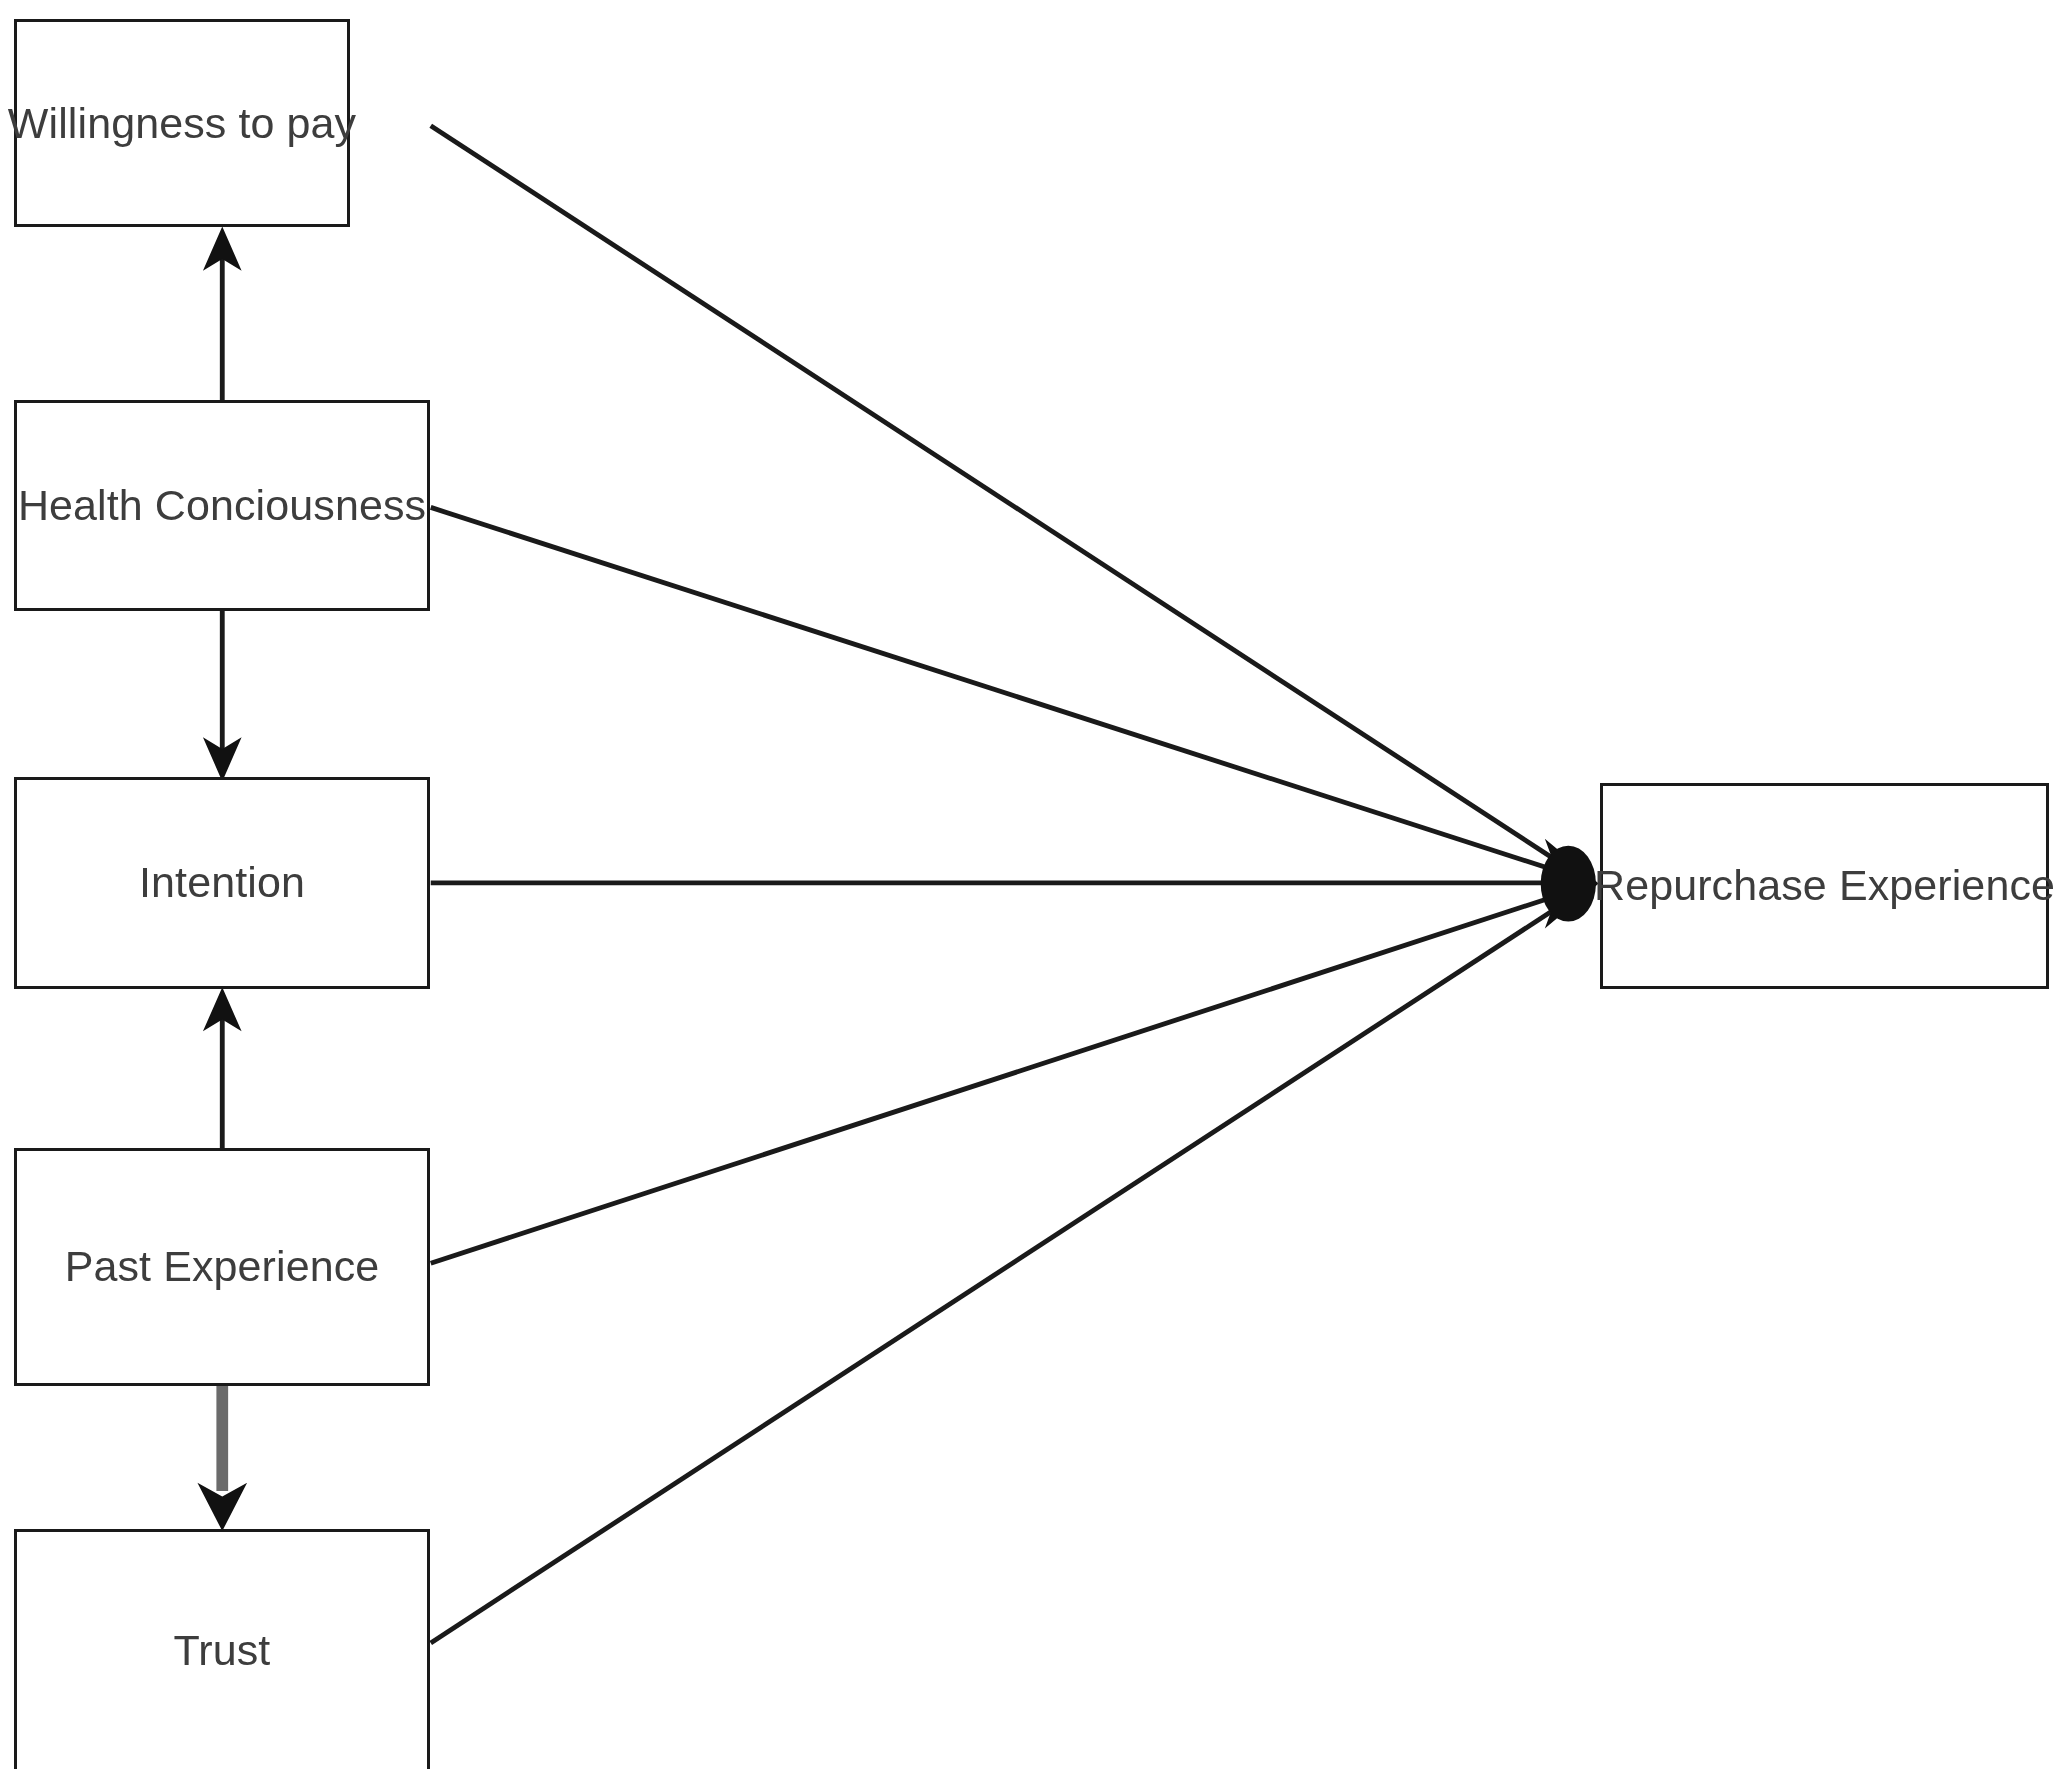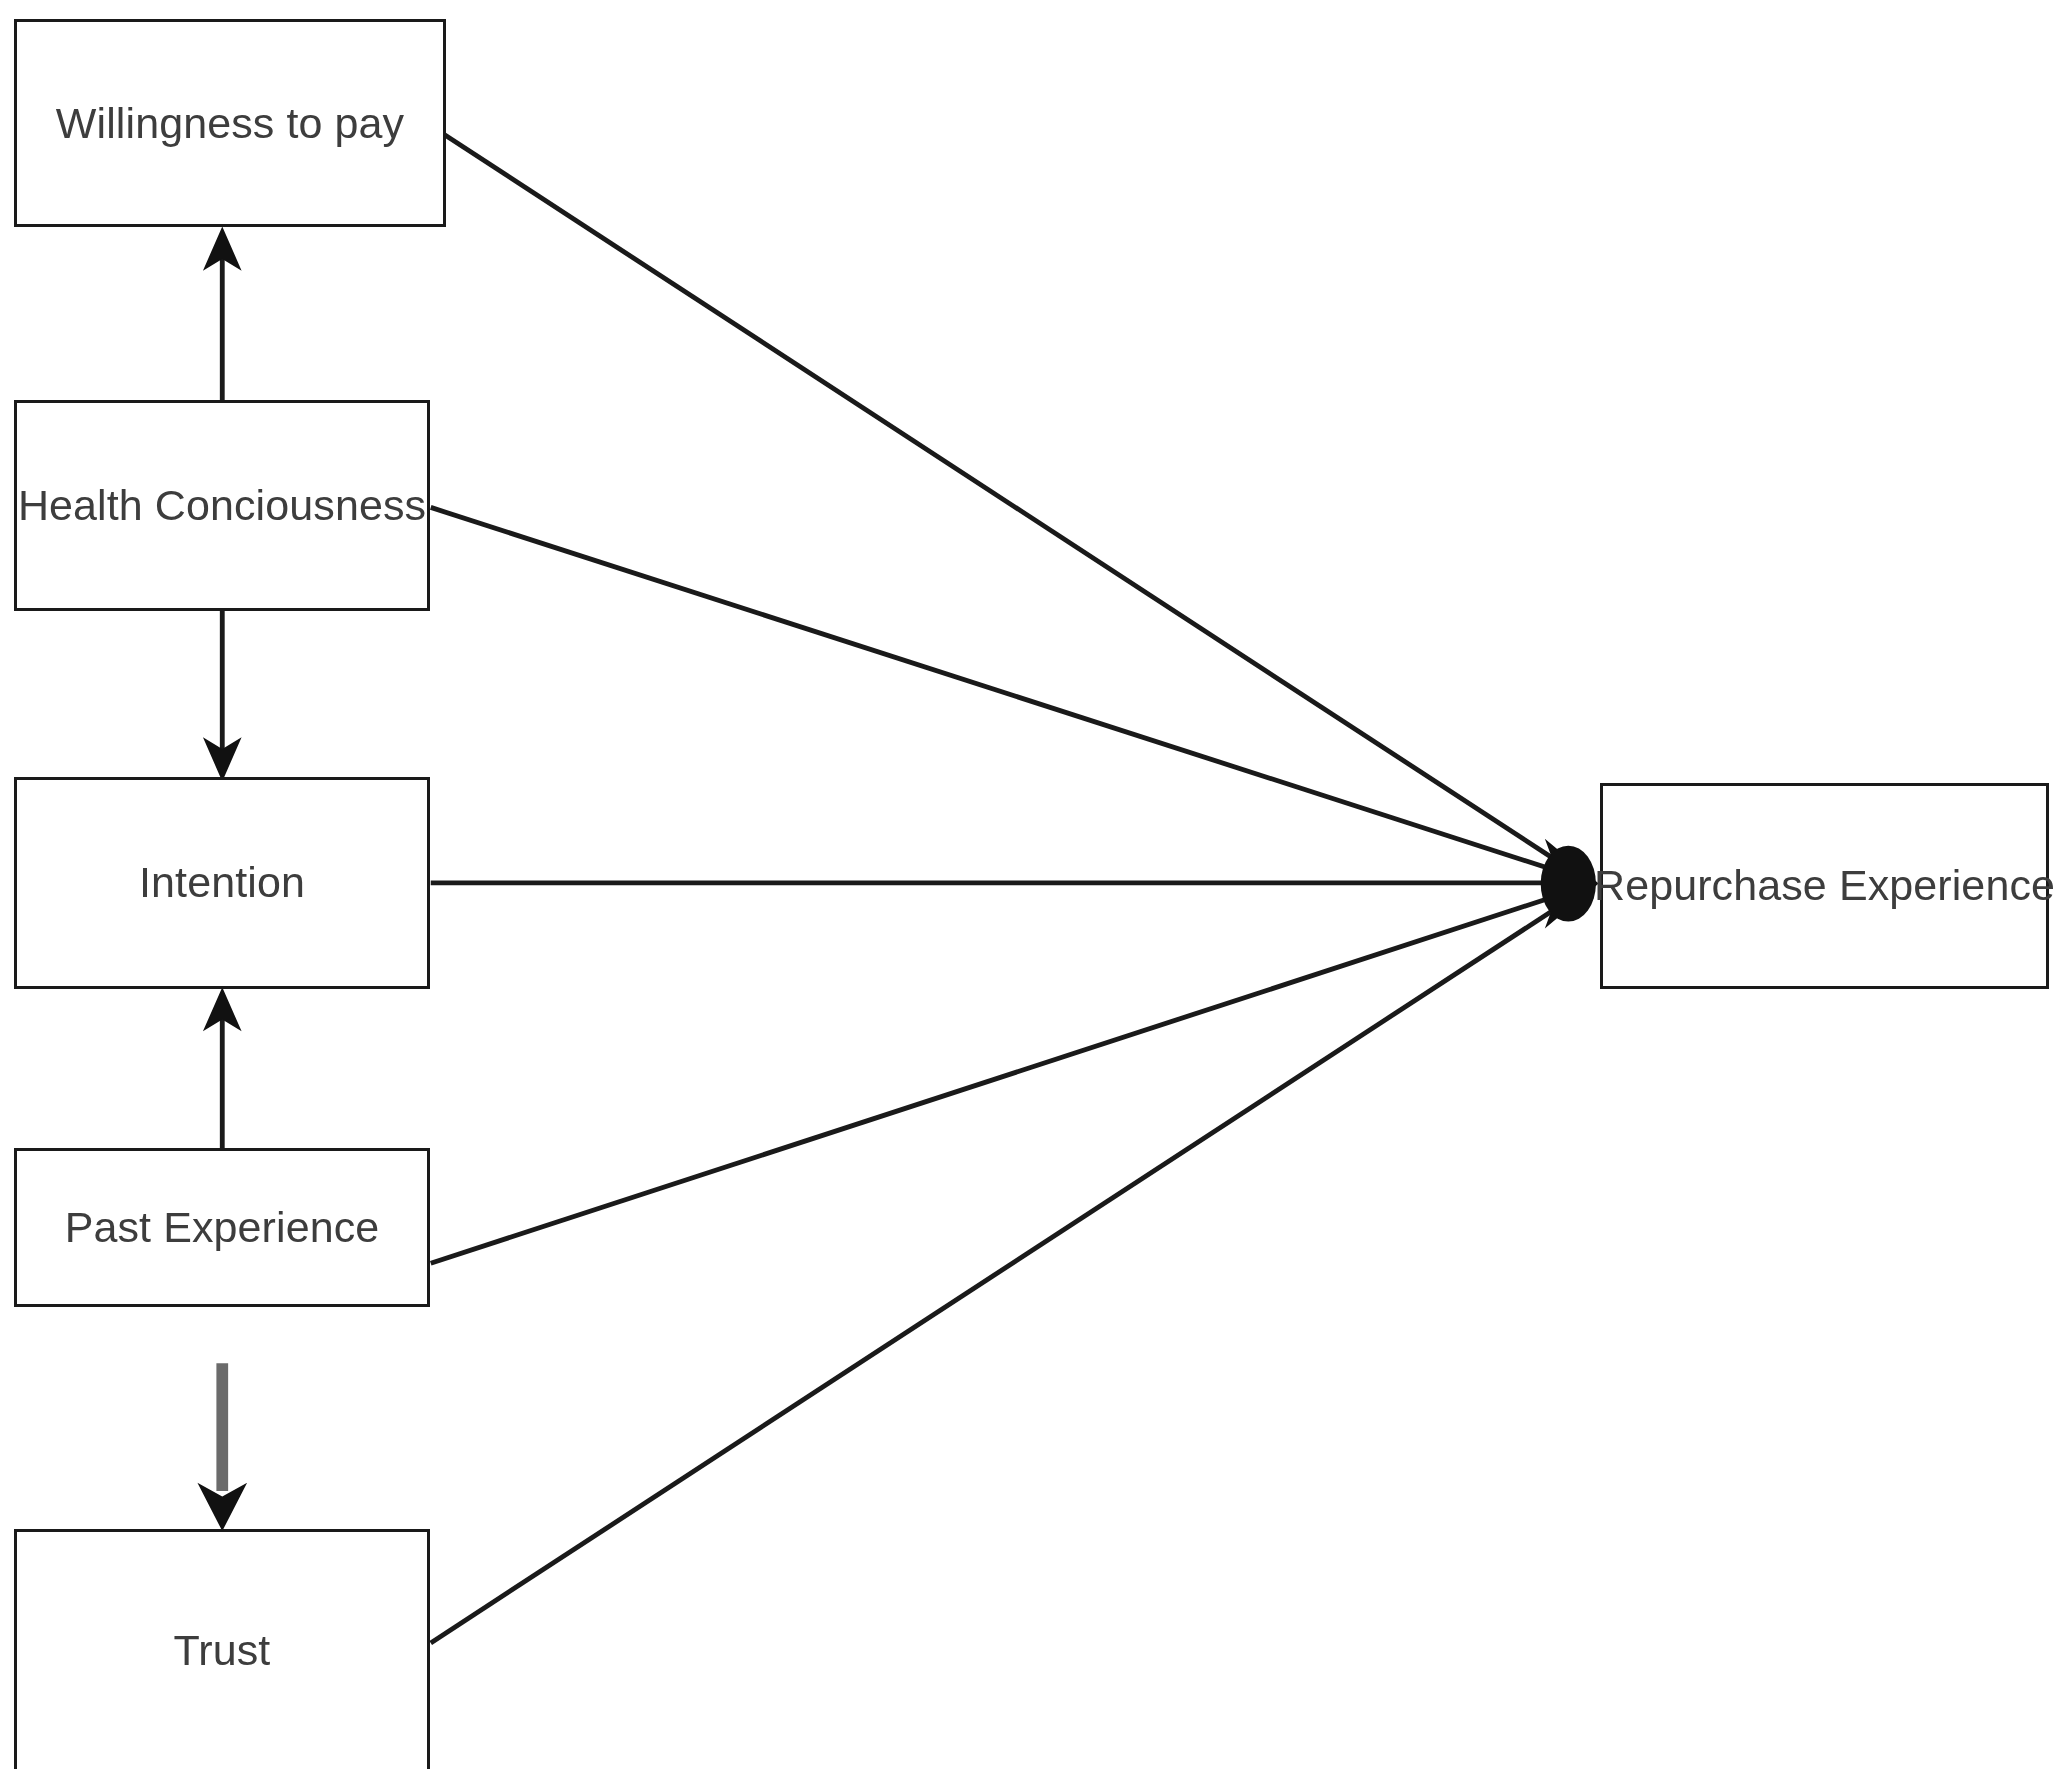--- a/index.html
+++ b/index.html
@@ -44,24 +44,24 @@
     font-family: "Liberation Sans", sans-serif;
     font-size: 43px;
     font-weight: 400;
     line-height: 1.1;
     letter-spacing: 0.1px;
     white-space: nowrap;
     text-align: center;
     user-select: none;
   }
   
-  #node-willingness-to-pay { left: 14px;  top: 19.3px;   width: 432px; height: 208px; align-items: center; }
+  #node-willingness-to-pay { left: 14px;  top: 19.3px;   width: 336px; height: 208px; align-items: center; }
   #node-health-conciousness{ left: 14px;  top: 400px;  width: 416px; height: 211px; align-items: center; }
   #node-attitude          { left: 14px;  top: 777px; width: 416px; height: 212px; }
-  #node-past-experience   { left: 14px;  top: 1148px; width: 416px; height: 159px; }
+  #node-past-experience   { left: 14px;  top: 1148px; width: 416px; height: 238px; }
   #node-trust             { left: 14px;  top: 1529px; width: 416px; height: 241px; border-bottom-width: 0; justify-content: center; }
   
   #node-repurchase-intention { left: 1600px; top: 783px; width: 449px; height: 206px; }
 </style>
 </head>
 <body>
 
 <div id="diagram-root">
 
   <svg id="diagram-svg" viewBox="0 0 2993 2564" xmlns="http://www.w3.org/2000/svg">

